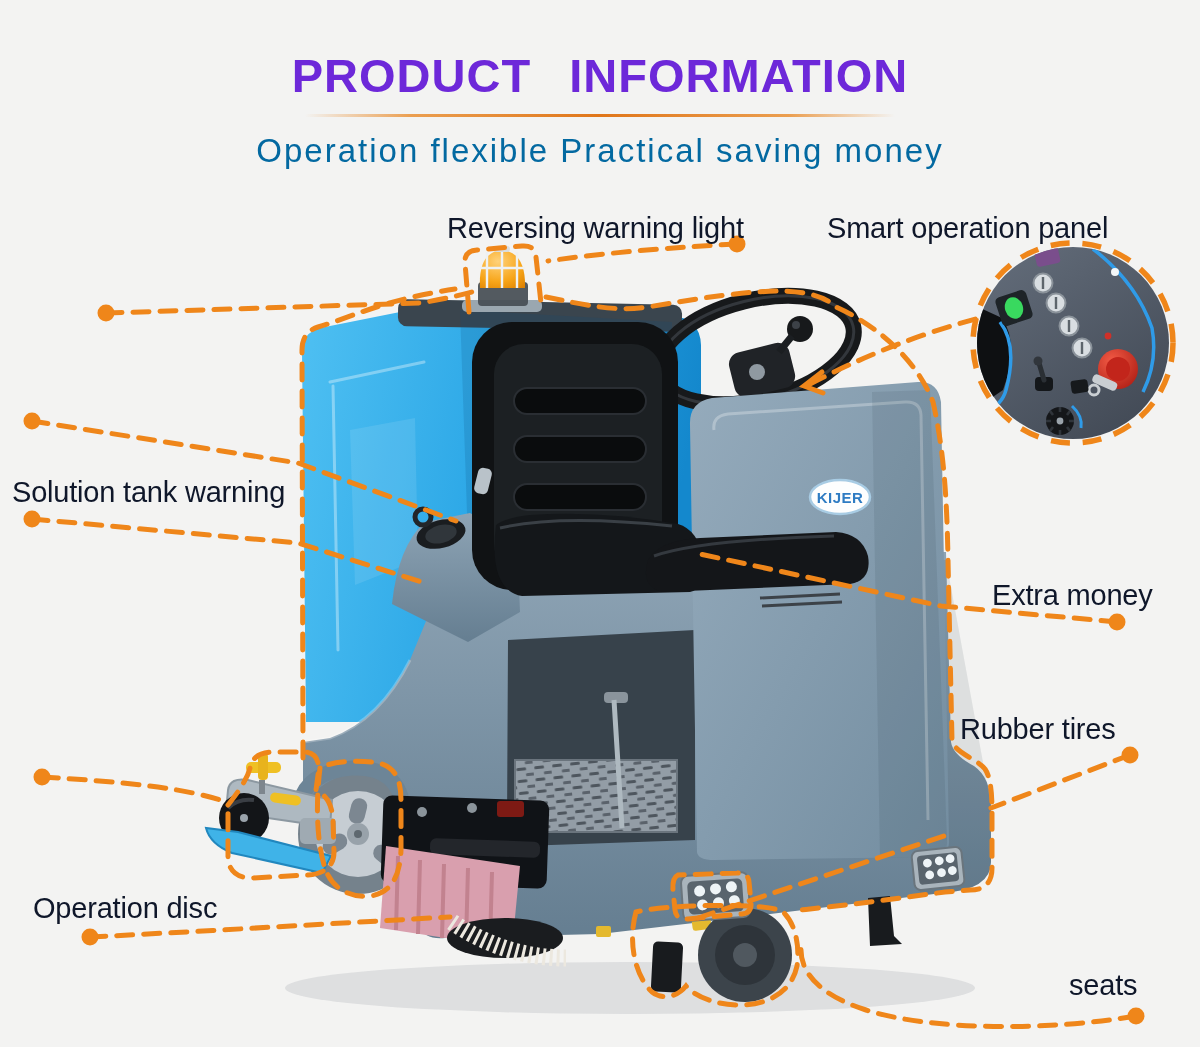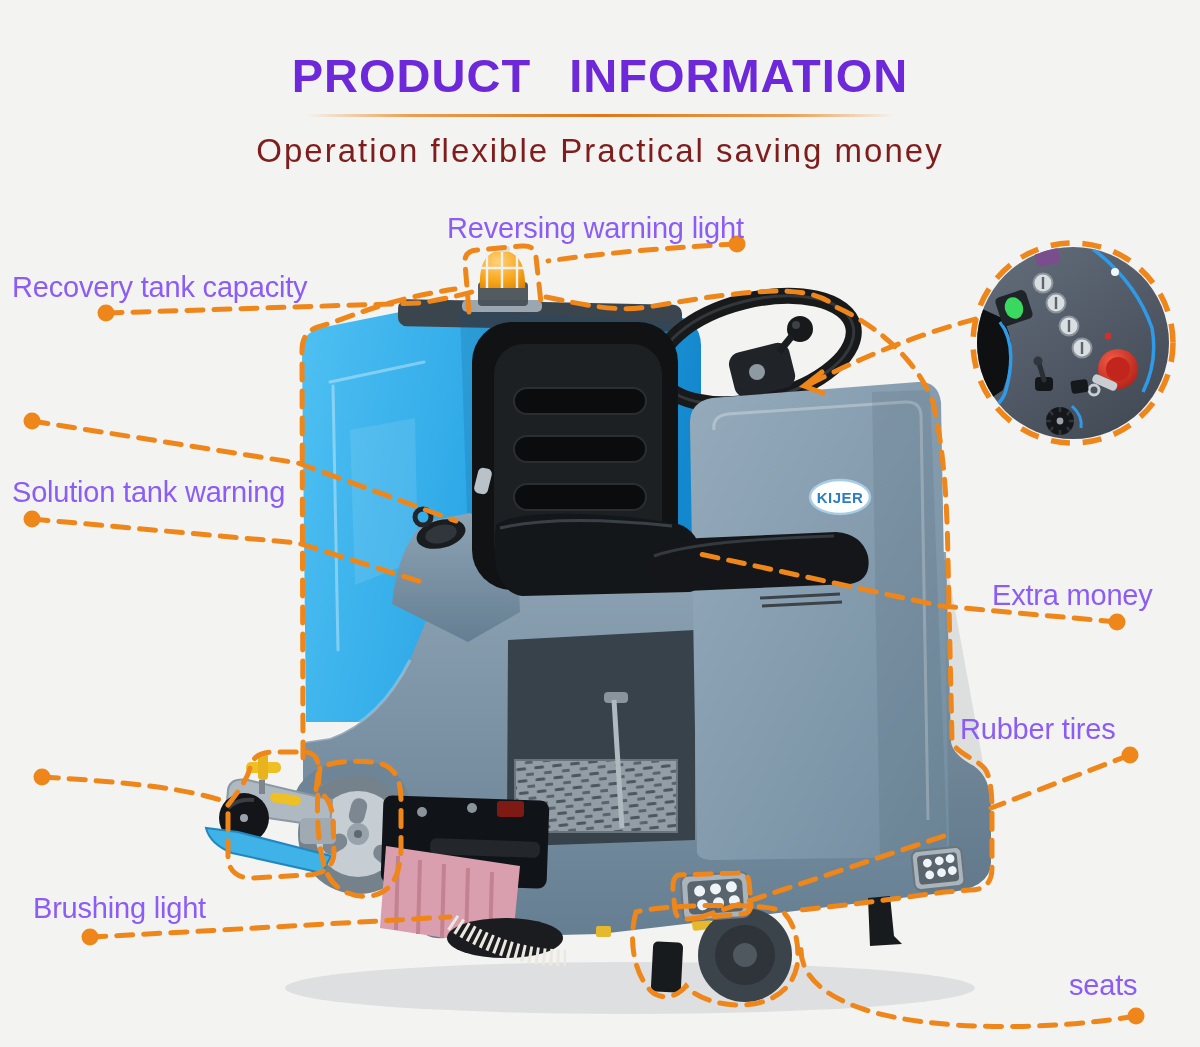--- a/index.html
+++ b/index.html
@@ -12,24 +12,24 @@
     position:absolute;top:48px;left:0;width:100%;text-align:center;
     font-size:47px;font-weight:700;color:#6d28d9;letter-spacing:1px;word-spacing:24px;
   }
   .divider{
     position:absolute;top:114px;left:50%;transform:translateX(-50%);
     width:590px;height:3px;border-radius:2px;
     background:linear-gradient(90deg,rgba(232,130,26,0) 0%,rgba(232,130,26,.75) 18%,#e0761a 50%,rgba(232,130,26,.75) 82%,rgba(232,130,26,0) 100%);
   }
   .page-subtitle{
     position:absolute;top:132px;left:0;width:100%;text-align:center;
-    font-size:33px;font-weight:400;color:#7f1d1d;letter-spacing:2px;
+    font-size:33px;font-weight:400;color:#0369a1;letter-spacing:2px;
   }
   .callout{
-    position:absolute;font-size:29px;color:#8b5cf6;white-space:nowrap;
+    position:absolute;font-size:29px;color:#0f172a;white-space:nowrap;
     letter-spacing:-0.2px;line-height:1.1;
   }
   svg.art{position:absolute;left:0;top:0;width:1200px;height:1047px;}
   .brand-text{font-family:"Liberation Sans",sans-serif;font-weight:700;}
 </style>
 </head>
 <body>
 
 <div class="stage">
 
@@ -301,20 +301,20 @@
       <circle cx="32" cy="519" r="8.5"></circle>
       <circle cx="1117" cy="622" r="8.5"></circle>
       <circle cx="1130" cy="755" r="8.5"></circle>
       <circle cx="42" cy="777" r="8.5"></circle>
       <circle cx="90" cy="937" r="8.5"></circle>
       <circle cx="1136" cy="1016" r="8.5"></circle>
     </g>
   </svg>
 
   <div class="callout" style="left:447px;top:213px;">Reversing warning light</div>
-  <div class="callout" style="left:12px;top:272px;">Recovery tank capacity</div>
+  <div class="callout" style="left:827px;top:213px;">Smart operation panel</div>
   <div class="callout" style="left:12px;top:477px;">Solution tank warning</div>
   <div class="callout" style="left:992px;top:580px;">Extra money</div>
   <div class="callout" style="left:960px;top:714px;">Rubber tires</div>
-  <div class="callout" style="left:33px;top:893px;">Brushing light</div>
+  <div class="callout" style="left:33px;top:893px;">Operation disc</div>
   <div class="callout" style="left:1069px;top:970px;">seats</div>
 
 </div>
 
 </body></html>

